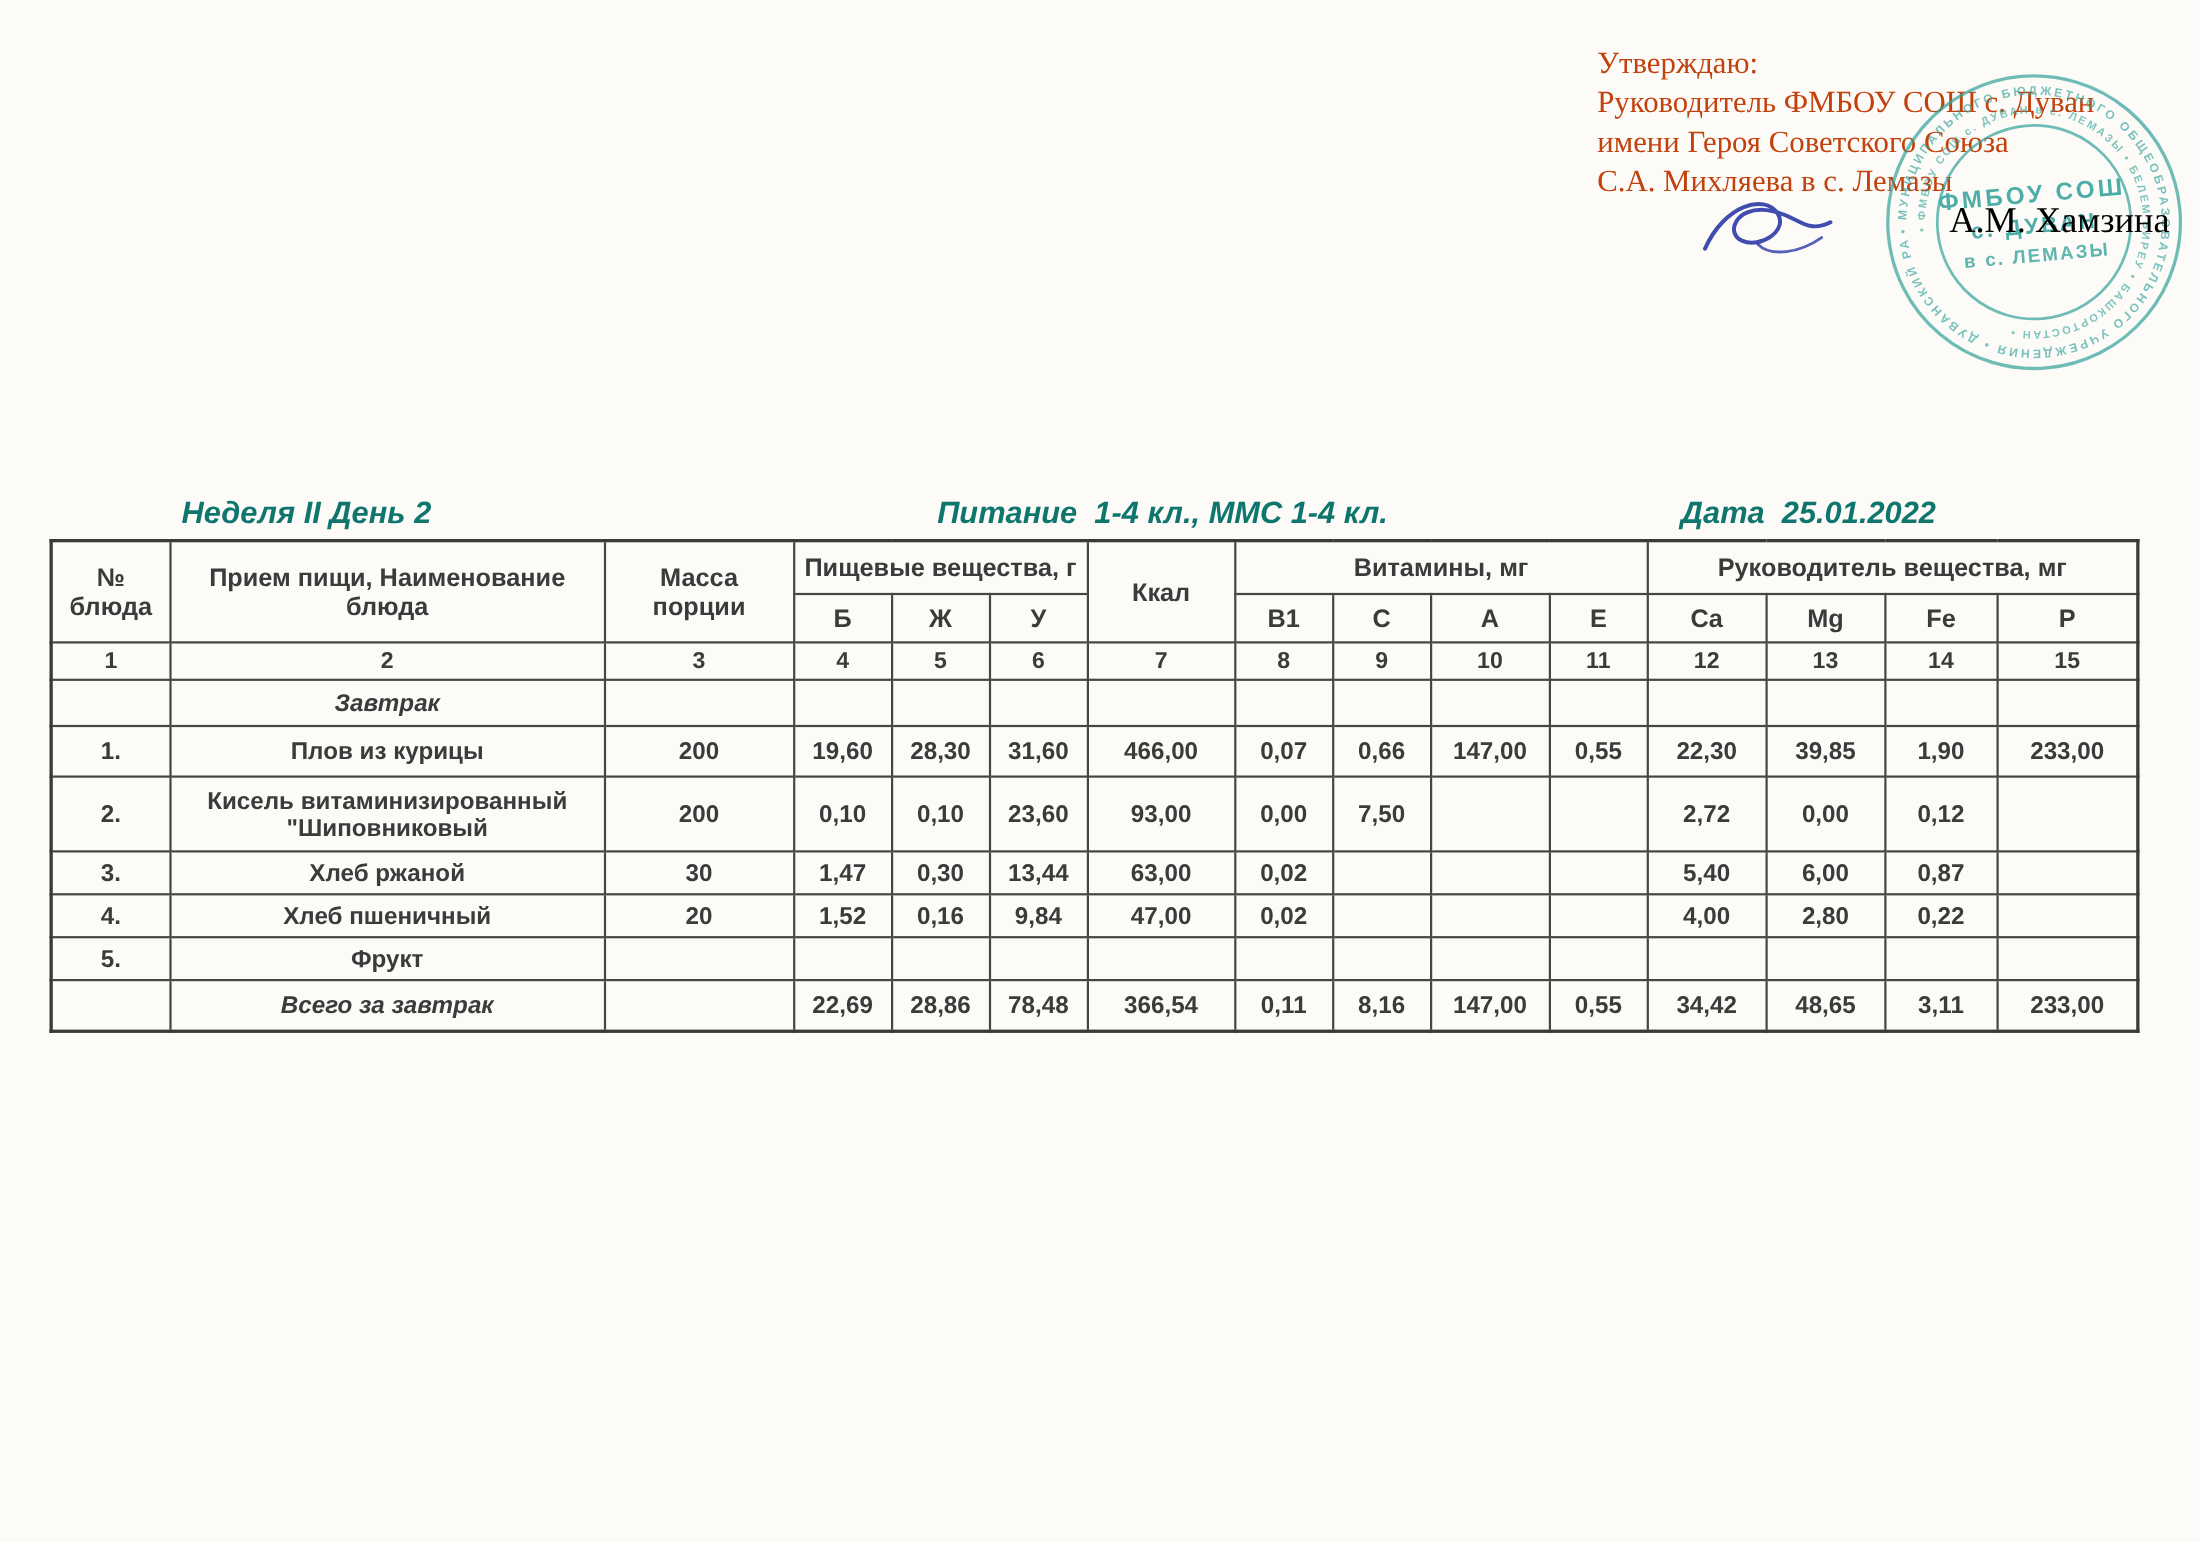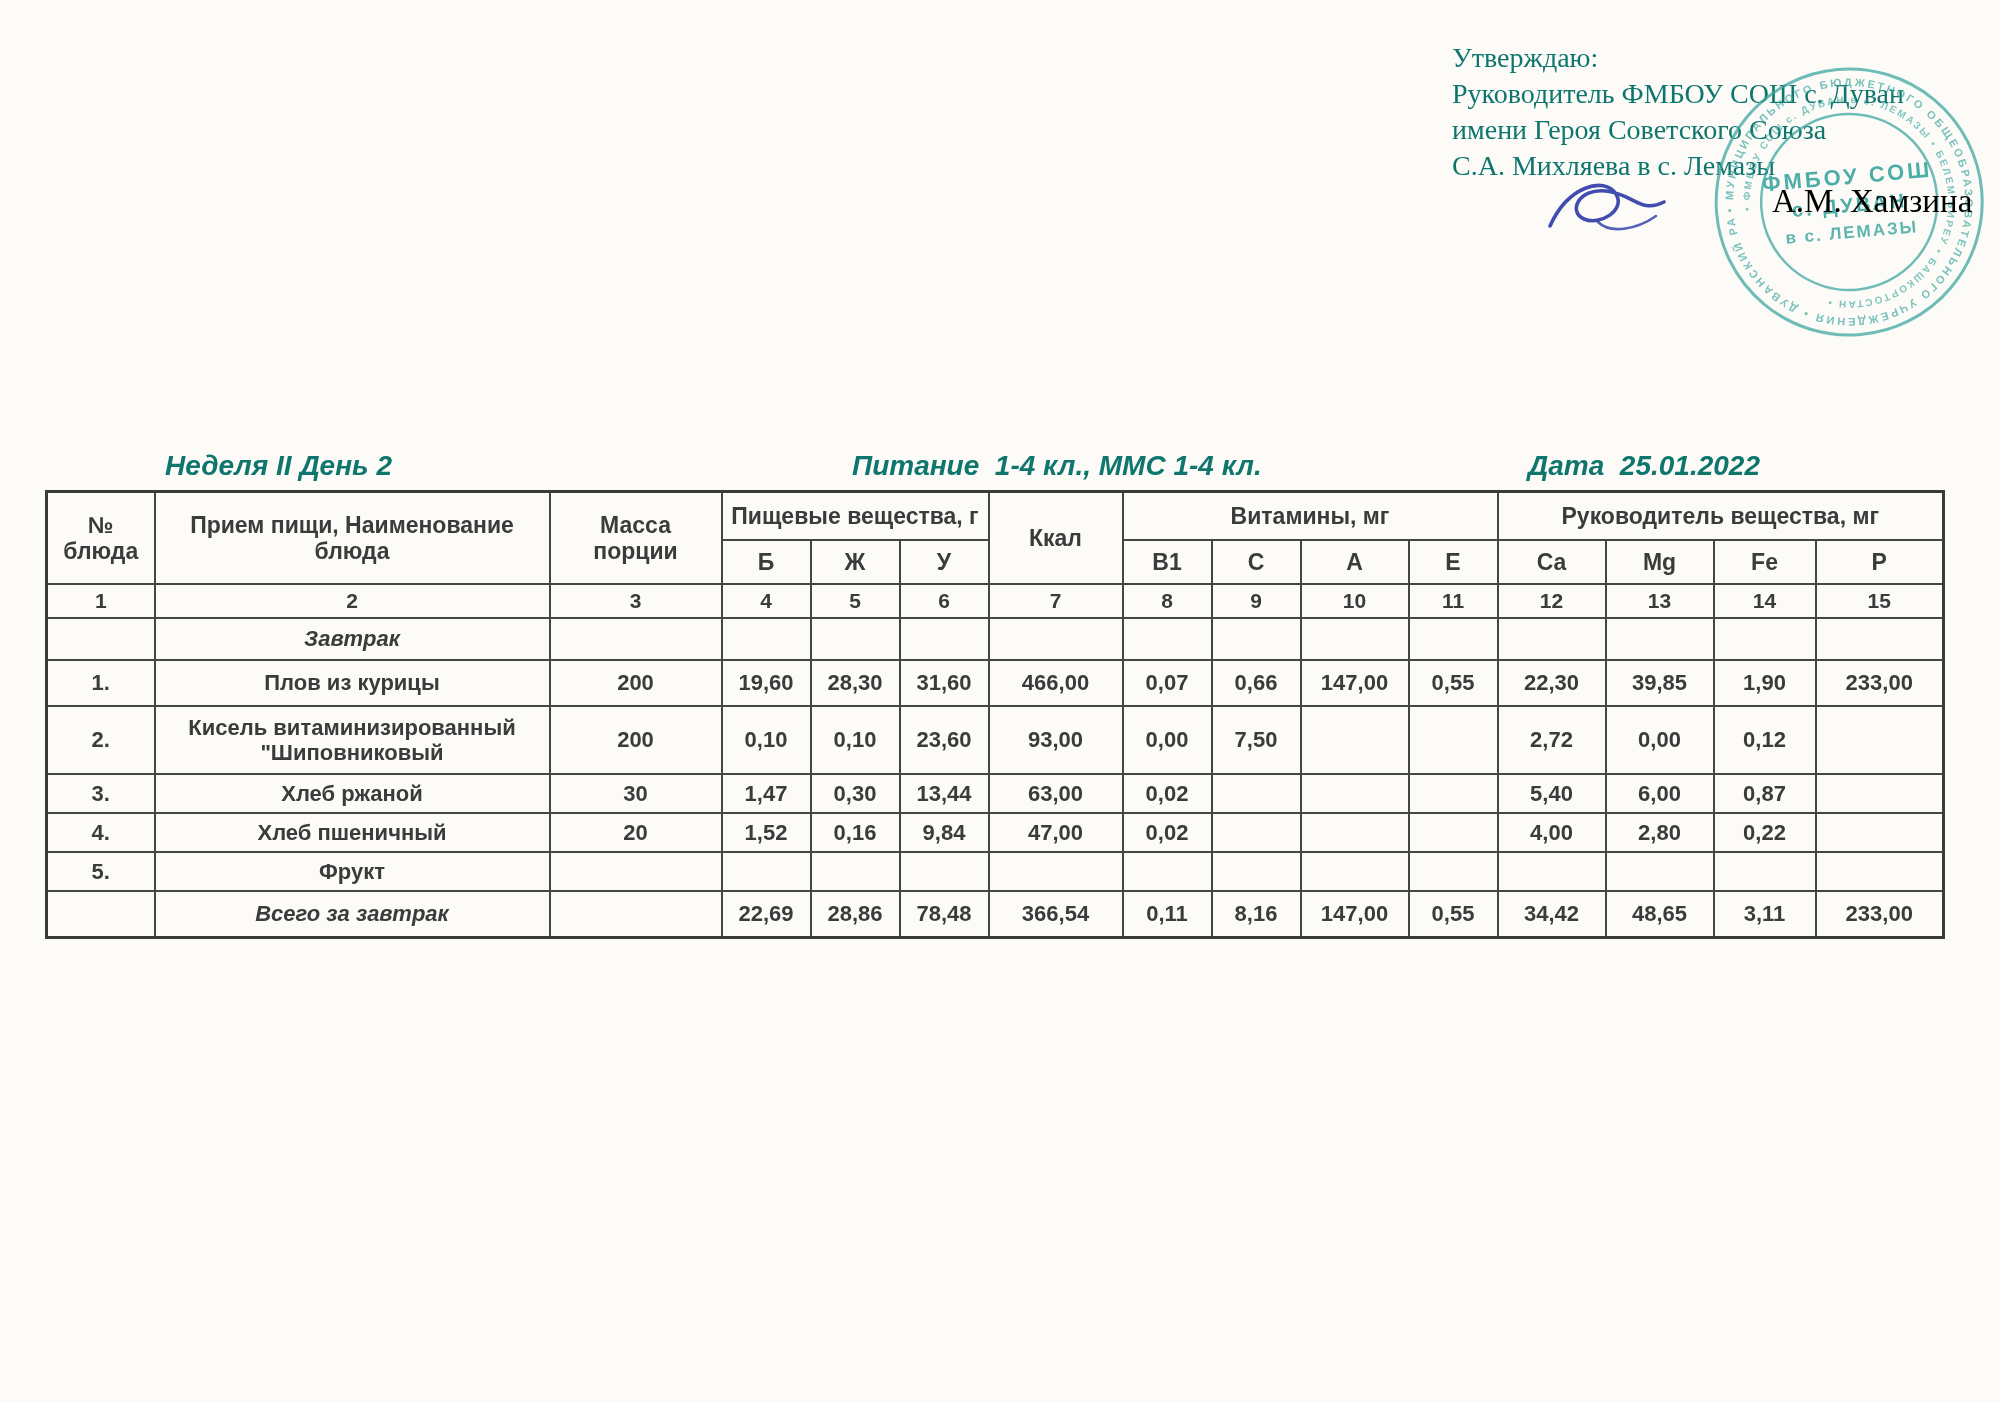--- a/index.html
+++ b/index.html
@@ -12,21 +12,21 @@
   .page{
     position:relative;width:2000px;height:1402px;
     background:#fcfbf8;
     overflow:hidden;
   }
 
   
   .approval{
     position:absolute;left:1452px;top:40px;width:480px;
     font-family:"Liberation Serif", serif;
-    font-size:28px;line-height:36px;color:#0f766e;
+    font-size:28px;line-height:36px;color:#c2410c;
   }
   .approval .line{white-space:nowrap;}
   .signer{
     position:absolute;left:1772px;top:183px;
     font-family:"Liberation Serif", serif;
     font-size:33px;color:#000000;white-space:nowrap;
     z-index:3;
   }
   .signature{
     position:absolute;left:1540px;top:172px;z-index:3;

